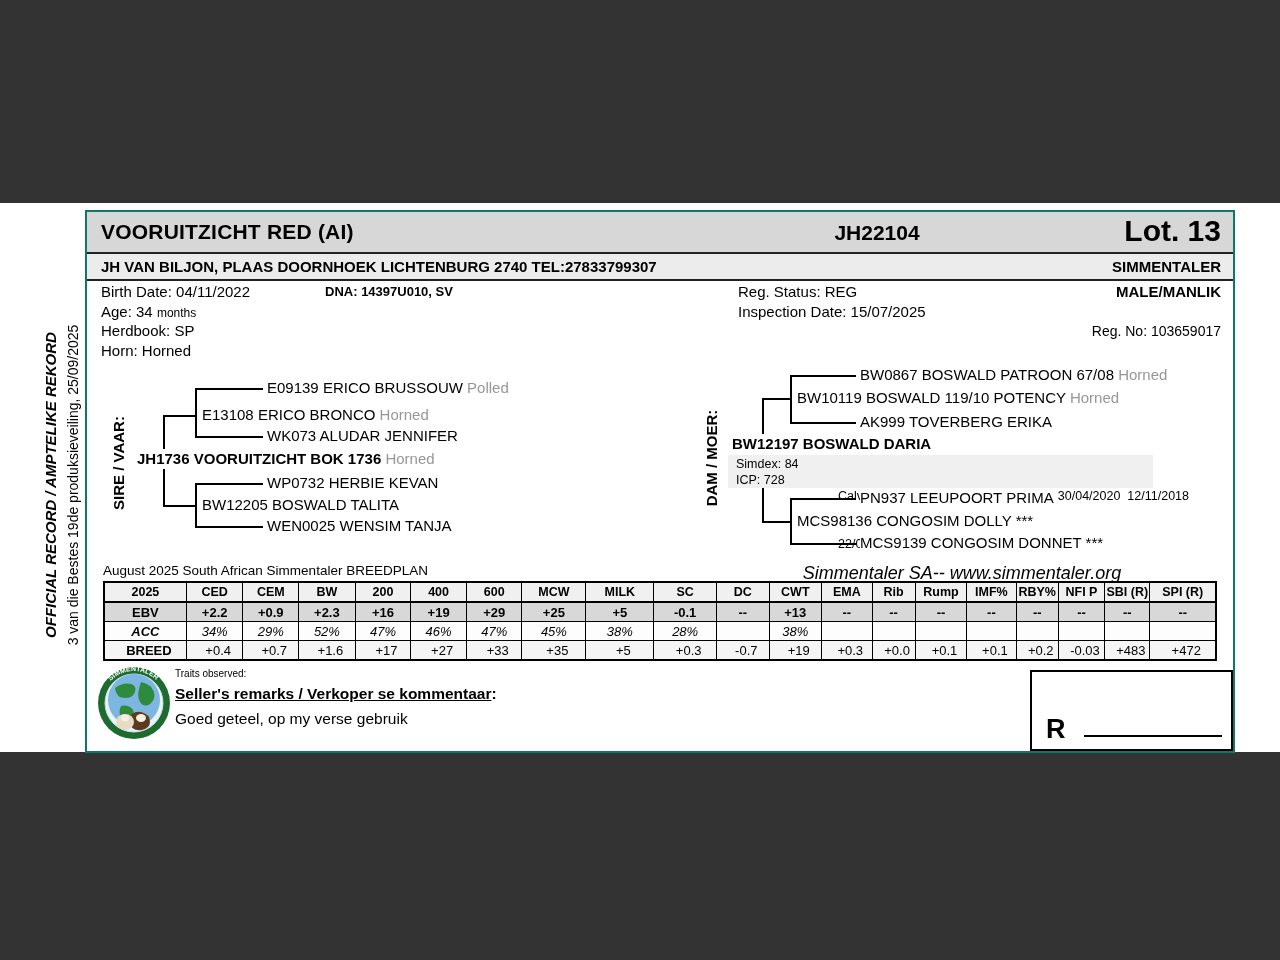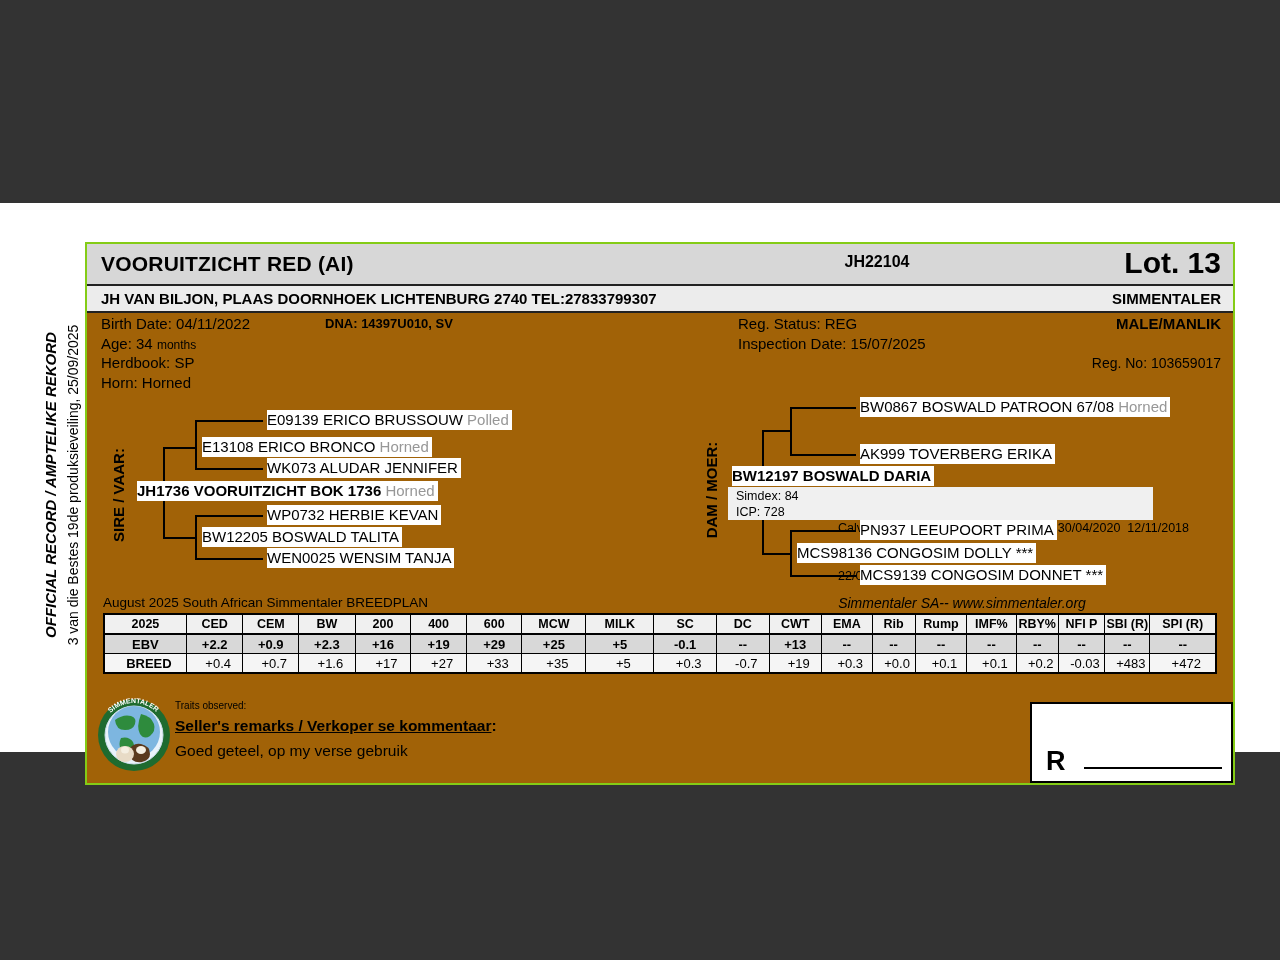--- a/index.html
+++ b/index.html
@@ -14,24 +14,24 @@
   
   .vbanner{position:absolute;left:40px;top:275px;width:48px;height:420px;}
   .vbanner-inner{
     width:420px;height:48px;transform:rotate(-90deg) translateX(-420px);transform-origin:top left;
     text-align:center;line-height:22px;
   }
   .vbanner-l1{font-size:15px;font-weight:bold;font-style:italic;white-space:nowrap;}
   .vbanner-l2{font-size:14px;white-space:nowrap;}
 
   
-  .card{position:absolute;left:85px;top:210px;width:1146px;height:539px;background:#a16207;border:2px solid #84cc16;margin-top:32px;}
+  .card{position:absolute;left:85px;top:210px;width:1146px;height:539px;background:#ffffff;border:2px solid #0f766e;}
   .band-title{position:absolute;left:0;top:0;width:100%;height:40px;background:#d7d7d7;border-bottom:2px solid #222;}
   .animal-name{position:absolute;left:14px;top:8px;font-size:21px;font-weight:bold;letter-spacing:.2px;}
-  .tattoo{position:absolute;left:640px;top:9px;width:300px;text-align:center;font-size:16px;font-weight:bold;}
+  .tattoo{position:absolute;left:640px;top:9px;width:300px;text-align:center;font-size:21px;font-weight:bold;}
   .lot{position:absolute;right:12px;top:2px;font-size:30px;font-weight:bold;}
   .band-owner{position:absolute;left:0;top:42px;width:100%;height:25px;background:#ececec;border-bottom:2px solid #222;}
   .owner{position:absolute;left:14px;top:4px;font-size:15px;font-weight:bold;}
   .breed{position:absolute;right:12px;top:4px;font-size:15px;font-weight:bold;}
 
   .lbl{font-weight:normal;}
   .info-row{position:absolute;font-size:15px;white-space:nowrap;}
   .small-unit{font-size:12px;}
   .dna{position:absolute;left:238px;top:72px;font-size:13px;font-weight:bold;}
   .right-al{text-align:right;}
@@ -47,21 +47,21 @@
   .ped-main{font-weight:bold;}
   .pline{position:absolute;background:#000;z-index:1;}
   .vline{width:1.5px;}
   .hline{height:1.5px;}
   .dam-stats{position:absolute;left:641px;top:243px;width:425px;height:33px;background:#f0f0f0;z-index:2;font-size:12.5px;line-height:16px;}
   .dam-stats .col1{position:absolute;left:8px;top:1px;}
   .dam-stats .col2{position:absolute;left:110px;top:1px;white-space:pre;}
 
   
   .bp-title{position:absolute;left:16px;top:351px;font-size:13.5px;}
-  .bp-source{position:absolute;left:640px;top:351px;width:470px;text-align:center;font-size:14px;font-style:italic;}
+  .bp-source{position:absolute;left:640px;top:351px;width:470px;text-align:center;font-size:18px;font-style:italic;}
   table.bp{position:absolute;left:16px;top:369px;width:1114px;border-collapse:collapse;table-layout:fixed;border:2px solid #000;}
   table.bp th, table.bp td{
     border:1px solid #000;height:18px;padding:0 1px;text-align:center;font-size:13px;overflow:hidden;white-space:nowrap;
   }
   table.bp thead th{background:#f0f0f0;font-weight:bold;border-bottom:2px solid #000;font-size:12.5px;}
   tr.row-ebv td{background:#d8d8d8;font-weight:bold;}
   tr.row-acc td{background:#fdfdfd;font-style:italic;}
   tr.row-breed td{background:#f5f5f5;padding-left:8px;}
   tr.row-acc td:first-child, tr.row-breed td:first-child{font-weight:bold;}
 
@@ -173,20 +173,24 @@
   <div class="pline hline" style="left:108px;top:224px;width:68px;"></div>
   <div class="pline vline" style="left:108px;top:271px;height:43px;"></div>
   <div class="pline hline" style="left:108px;top:271px;width:68px;"></div>
   <div class="pline hline" style="left:108px;top:314px;width:68px;"></div>
 
   <div class="ped-label" style="left:612px;top:181px;">
     <div class="ped-label-inner">DAM / MOER:</div>
   </div>
   <div class="ped-node ped-main" style="left:645px;top:222px;">
     <span>BW12197 BOSWALD DARIA</span>
+  </div>
+  <div class="ped-node" style="left:710px;top:176px;">
+    <span>BW10119 BOSWALD 119/10 POTENCY</span>
+    <span class="horn">Horned</span>
   </div>
   <div class="ped-node" style="left:710px;top:299px;">
     <span>MCS98136 CONGOSIM DOLLY ***</span>
   </div>
   <div class="ped-node" style="left:773px;top:153px;">
     <span>BW0867 BOSWALD PATROON 67/08</span>
     <span class="horn">Horned</span>
   </div>
   <div class="ped-node" style="left:773px;top:200px;">
     <span>AK999 TOVERBERG ERIKA</span>
@@ -285,20 +289,42 @@
           <td>+13</td>
           <td>--</td>
           <td>--</td>
           <td>--</td>
           <td>--</td>
           <td>--</td>
           <td>--</td>
           <td>--</td>
           <td>--</td>
         </tr>
+        <tr class="row-acc">
+          <td>ACC</td>
+          <td>34%</td>
+          <td>29%</td>
+          <td>52%</td>
+          <td>47%</td>
+          <td>46%</td>
+          <td>47%</td>
+          <td>45%</td>
+          <td>38%</td>
+          <td>28%</td>
+          <td></td>
+          <td>38%</td>
+          <td></td>
+          <td></td>
+          <td></td>
+          <td></td>
+          <td></td>
+          <td></td>
+          <td></td>
+          <td></td>
+        </tr>
         <tr class="row-breed">
           <td>BREED</td>
           <td>+0.4</td>
           <td>+0.7</td>
           <td>+1.6</td>
           <td>+17</td>
           <td>+27</td>
           <td>+33</td>
           <td>+35</td>
           <td>+5</td>

